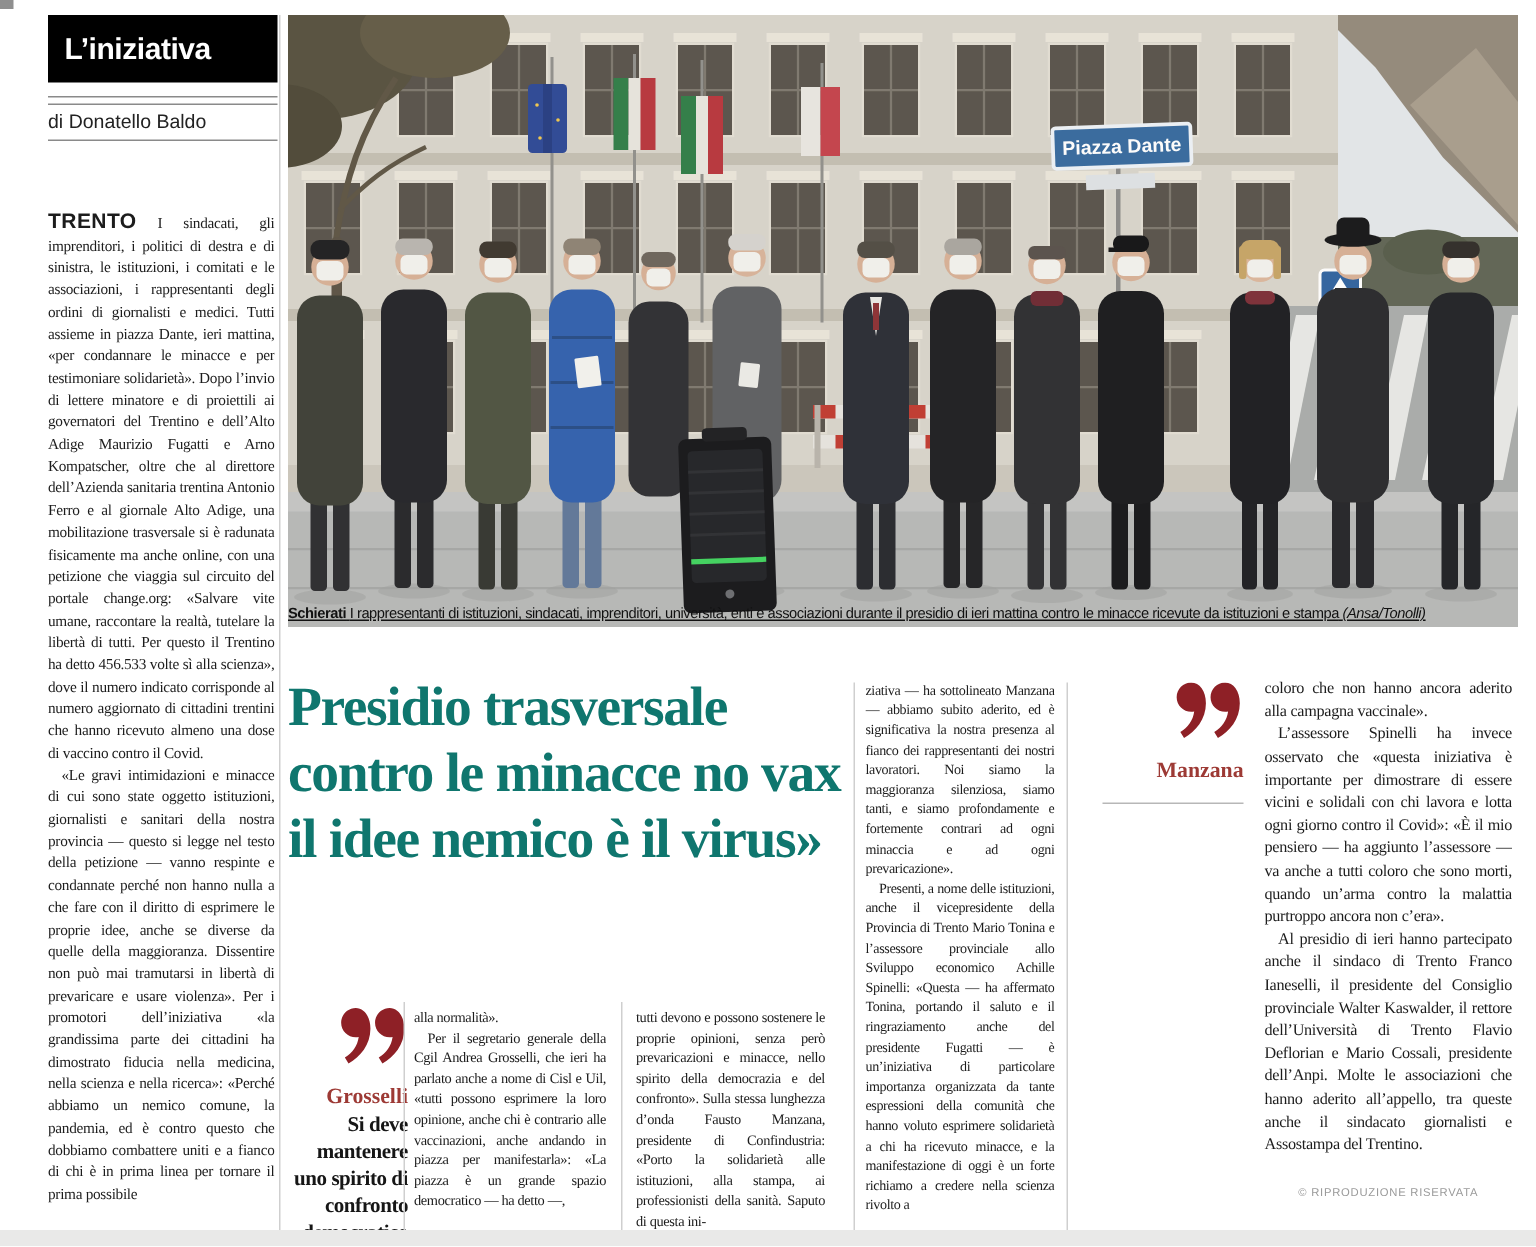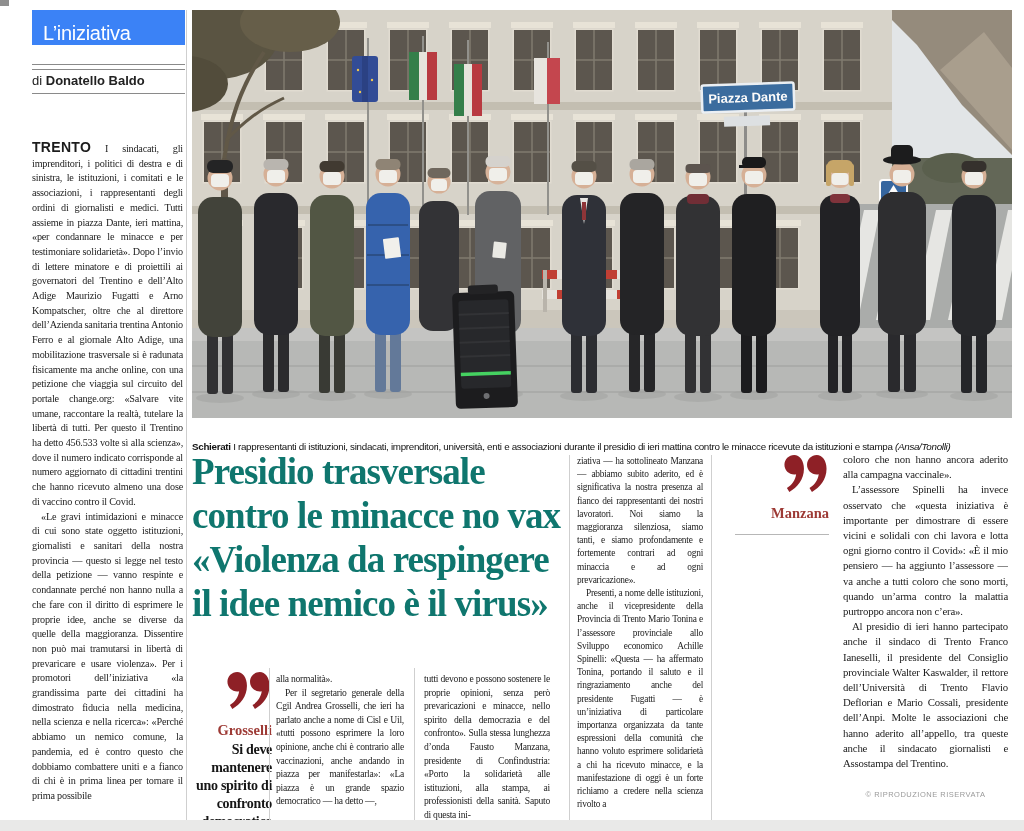--- a/index.html
+++ b/index.html
@@ -1,41 +1,41 @@
 <!DOCTYPE html>
 <html lang="it"><head>
 <meta charset="utf-8">
 <style>
   html,body{margin:0;padding:0;background:#fff;}
   #page{position:relative;width:1024px;height:831px;background:#fff;overflow:hidden;
         font-family:"Liberation Sans",sans-serif;color:#1b1b1b;}
   .abs{position:absolute;}
   
-  .kicker{left:32px;top:10px;width:153px;height:35px;background:#3b82f6;color:#fff;
-          font-weight:normal;font-size:20px;line-height:47px;padding-left:11px;box-sizing:border-box;letter-spacing:-0.3px;}
+  .kicker{left:32px;top:10px;width:153px;height:45px;background:#000000;color:#fff;
+          font-weight:bold;font-size:20px;line-height:47px;padding-left:11px;box-sizing:border-box;letter-spacing:-0.3px;}
   .dblrule{left:32px;top:64px;width:153px;height:4px;border-top:1px solid #8a8a8a;border-bottom:1px solid #8a8a8a;}
   .byline{left:32px;top:73px;width:153px;font-size:13px;color:#222;}
-  .byline b{font-weight:bold;}
+  .byline b{font-weight:normal;}
   .rule1{left:32px;top:93px;width:153px;height:1px;background:#8a8a8a;}
   
   .bodytext{font-family:"Liberation Serif","DejaVu Serif",serif;text-align:justify;
             color:#1c1c1c;overflow:hidden;}
   .bodytext p{margin:0;}
   .bodytext p.ind{text-indent:9px;}
   .dateline{font-family:"Liberation Sans",sans-serif;font-weight:bold;font-size:14px;letter-spacing:.3px;}
   .col1{left:32px;top:140px;width:151px;height:690px;font-size:10.2px;line-height:14.7px;letter-spacing:-0.2px;}
   .col2{left:276px;top:672px;width:128px;height:157px;font-size:9.6px;line-height:13.6px;letter-spacing:-0.25px;}
   .col3{left:424px;top:672px;width:126px;height:157px;font-size:9.6px;line-height:13.6px;letter-spacing:-0.25px;}
   .col4{left:577px;top:455px;width:126px;height:374px;font-size:9.4px;line-height:13.2px;letter-spacing:-0.25px;}
   .col5{left:843px;top:452px;width:165px;height:330px;font-size:10.8px;line-height:15.2px;letter-spacing:-0.2px;}
   
   .vrule{position:absolute;width:1px;background:#cfcfcf;}
   
   .photo{left:192px;top:10px;width:820px;height:408px;}
-  .caption{left:192px;top:441px;width:820px;font-size:9.8px;letter-spacing:-0.3px;white-space:nowrap;overflow:hidden;color:#111;}
+  .caption{left:192px;top:404px;width:820px;font-size:9.8px;letter-spacing:-0.3px;white-space:nowrap;overflow:hidden;color:#111;text-decoration:underline;}
   .caption .lead{font-weight:bold;}
   .caption .credit{font-style:italic;}
   
   .headline{left:192px;top:450px;width:418px;font-family:"Liberation Serif","DejaVu Serif",serif;
             font-weight:bold;font-size:37px;line-height:44px;letter-spacing:-0.9px;color:#0f766e;}
   .subhead{left:192px;top:634px;width:418px;font-family:"Liberation Serif","DejaVu Serif",serif;
            font-size:22px;letter-spacing:-0.2px;color:#1a1a1a;}
   
   .pq{font-family:"Liberation Serif","DejaVu Serif",serif;text-align:right;}
   .pq .pqname{color:#9d3a35;font-weight:bold;font-size:14.5px;margin:8px 0 2px 0;}
@@ -354,21 +354,20 @@
 
   <div class="abs caption">
     <span class="lead">Schierati</span>
     <span>I rappresentanti di istituzioni, sindacati, imprenditori, università, enti e associazioni durante il presidio di ieri mattina contro le minacce ricevute da istituzioni e stampa</span>
     <span class="credit">(Ansa/Tonolli)</span>
   </div>
 
   <div class="abs headline">
     <div>Presidio trasversale</div>
     <div>contro le minacce no vax</div>
-    <div>«Violenza da respingere</div>
     <div>il idee nemico è il virus»</div>
   </div>
 
   <div class="abs pq pq1">
     <svg width="46" height="38" viewBox="0 0 42 37">
       <path id="qm" d="M9.5,0 C4.3,0 0,4.3 0,9.5 C0,14.7 4.3,19 9.5,19 C10.1,19 10.8,18.9 11.4,18.8 C10.6,24.6 7.2,29.4 2.4,32.1 L4.8,36 C12.4,31.6 19,23.9 19,13.4 C19,5.5 14.8,0 9.5,0 Z" fill="#8e2026"></path>
       <use href="#qm" x="22"></use>
     </svg>
     <div class="pqname">Grosselli</div>
     <div class="pqtext">Si deve mantenere uno spirito di confronto democratico</div>

